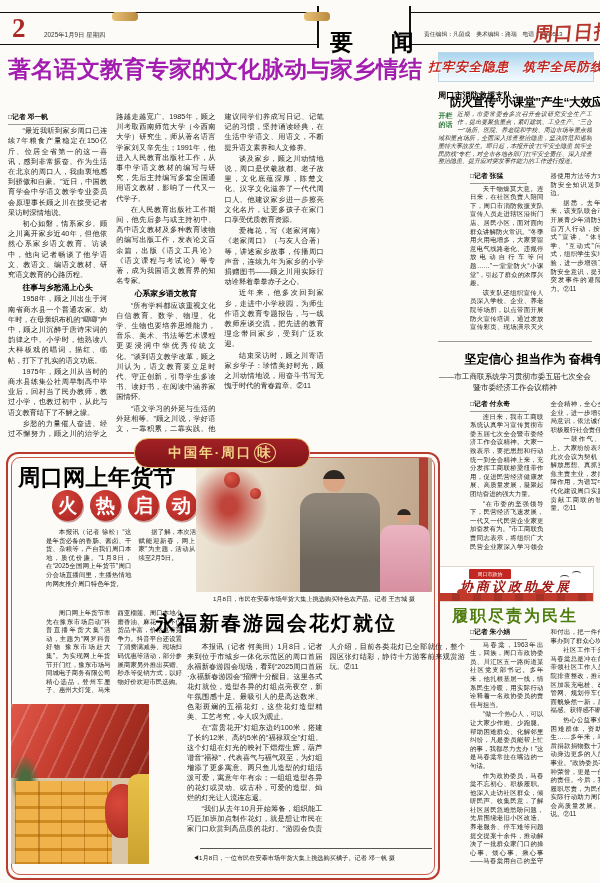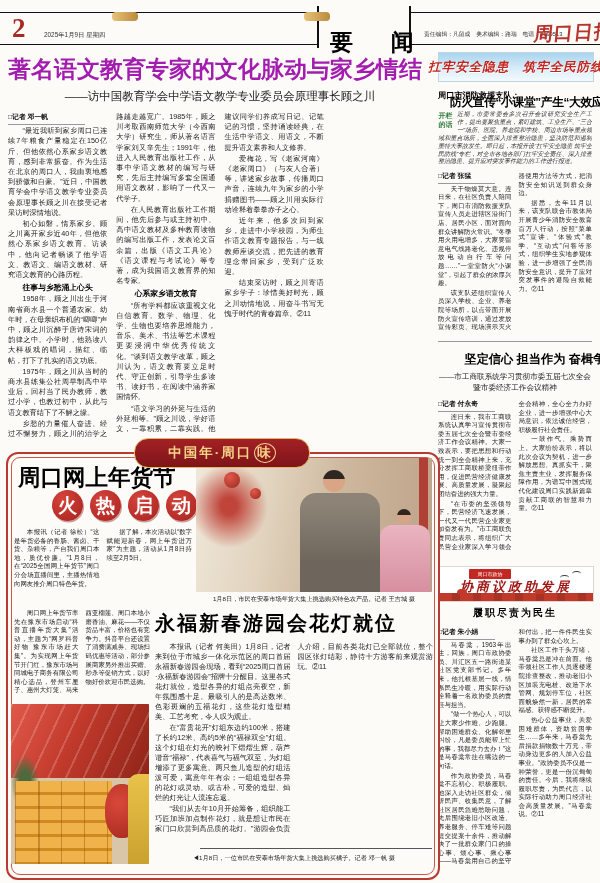--- a/index.html
+++ b/index.html
@@ -2,21 +2,21 @@
 <html><head>
 <meta charset="utf-8">
 <style>
   html,body{margin:0;padding:0;background:#e8e5de;}
   .page{position:relative;width:600px;height:883px;background:#fcfbf7;overflow:hidden;
         font-family:"Liberation Sans",sans-serif;color:#1a1a1a;}
   .abs{position:absolute;}
   p{margin:0;text-indent:2em;}
   .body-text{text-align:justify;color:#222;}
   .body-text p{margin-bottom:1px;}
-  .cols-2{column-count:2;column-gap:7px;column-fill:auto;overflow:hidden;}
+  .cols-2{column-count:2;column-gap:7px;column-fill:auto;overflow:hidden;margin-left:32px;}
   .cols-4{column-count:4;column-gap:9px;column-fill:auto;overflow:hidden;}
   .hairline{background:#111;}
   .byline{font-size:6.8px;font-weight:bold;text-indent:0;border-bottom:0.6px solid #999;
           padding-bottom:2px;margin-bottom:3px;width:78%;color:#111;}
   .subhead{text-align:center;font-weight:bold;font-size:7.8px;text-indent:0;margin:3px 0;color:#000;}
   .caption{font-size:6.2px;color:#222;text-align:center;}
   
   .pageno{font-size:27px;font-weight:900;color:#a92a25;font-family:"Liberation Serif",serif;}
   .date{font-size:6.4px;color:#333;white-space:nowrap;}
   .section-title{font-size:23px;font-weight:900;letter-spacing:16px;white-space:nowrap;
@@ -45,21 +45,21 @@
   .banner2{background:#fff;border:0.5px solid #e0d8cf;overflow:hidden;}
   .b2-flag{position:absolute;left:30px;top:2px;width:42px;height:10px;background:#c22821;
            color:#fff;font-size:5px;line-height:10px;text-align:center;border-radius:1px;}
   .b2-title{position:absolute;left:0;top:11px;width:100%;text-align:center;font-size:13px;
             font-weight:900;font-style:italic;color:#9e1613;letter-spacing:3px;
             font-family:"Liberation Serif",serif;}
   .b2-skyline{position:absolute;bottom:0;left:0;right:0;height:8px;
               background:repeating-linear-gradient(90deg,#c0392b 0 13px,#a93226 13px 21px);}
   .b2-bump{position:absolute;bottom:7px;width:10px;height:5px;background:#c0392b;border-radius:4px 4px 0 0;}
   .bird{position:absolute;width:9px;height:5px;border-top:1.3px solid #3a3a3a;border-radius:50%;}
-  .hl4{font-size:10px;font-weight:900;text-align:center;width:100%;letter-spacing:2px;color:#000000;}
+  .hl4{font-size:16px;font-weight:900;text-align:center;width:100%;letter-spacing:2px;color:#4d7c0f;}
   
   .redbox{border:2px solid #b93b2f;border-radius:12px;}
   .redbox-inner{position:absolute;inset:3px;border:0.8px solid #c9584b;border-radius:9px;}
   .ribbon{background:linear-gradient(180deg,#a32125,#7e1418);border:1.2px solid #e3b766;
           border-radius:14px;display:flex;align-items:center;justify-content:center;z-index:5;}
   .ribbon .txt{color:#f5d488;font-size:13.5px;font-weight:900;letter-spacing:2px;white-space:nowrap;}
   .ribbon .circ{display:inline-block;border:1px solid #f5d488;border-radius:50%;
                 padding:0 2px;margin-left:2px;}
   .ribbon-wing{position:absolute;top:12px;height:9px;width:26px;background:linear-gradient(90deg,#e9c27a,#b98a3c);z-index:4;border-radius:4px;}
   .goods-hl{font-size:22.5px;font-weight:900;white-space:nowrap;color:#000;}
@@ -107,33 +107,33 @@
   <div class="abs hairline" style="left:410px;top:44px;width:190px;height:1px;"></div>
   <div class="abs vbar" style="left:317px;top:6px;width:1.6px;height:42px;"></div>
   <div class="abs vbar" style="left:409px;top:6px;width:1.6px;height:42px;"></div>
   <div class="abs pageno" style="left:12px;top:13px;">2</div>
   <div class="abs date" style="left:44px;top:31px;">2025年1月9日 星期四</div>
   <div class="abs section-title" style="left:330px;top:15px;margin-top:12px;">要 闻</div>
   <div class="abs editors" style="left:424px;top:30px;">责任编辑：凡留成　美术编辑：路瑞　电话：8199513</div>
   <div class="abs masthead" style="left:534px;top:20px;">周口日报</div>
 
   <div class="abs main-hl" style="left:8px;top:54px;width:424px;">著名语文教育专家的文化脉动与家乡情结</div>
-  <div class="abs main-sub" style="left:8px;top:89px;width:424px;">——访中国教育学会中学语文教学专业委员会原理事长顾之川</div>
   <div class="abs body-text main-body cols-4" style="left:8px;top:112px;width:424px;height:330px;">
     <p class="byline">□记者 邓一帆</p>
-    <p>“最近我听到家乡周口已连续7年粮食产量稳定在150亿斤、但他依然心系家乡语文教育，感到非常振奋。作为生活在北京的周口人，我由衷地感到骄傲和自豪。”近日，中国教育学会中学语文教学专业委员会原理事长顾之川在接受记者采访时深情地说。</p>
+    <p>“最近我听到家乡周口已连续7年粮食产量稳定在150亿斤、位居全省第一的这一喜讯，感到非常振奋。作为生活在北京的周口人，我由衷地感到骄傲和自豪。”近日，中国教育学会中学语文教学专业委员会原理事长顾之川在接受记者采访时深情地说。</p>
     <p>初心如磐，情系家乡。顾之川离开家乡近40年，但他依然心系家乡语文教育。访谈中，他向记者畅谈了他学语文、教语文、编语文教材、研究语文教育的心路历程。</p>
     <p class="subhead">往事与乡愁涌上心头</p>
     <p>1958年，顾之川出生于河南省商水县一个普通农家。幼年时，在母亲织布机的“唧唧”声中，顾之川沉醉于唐诗宋词的韵律之中。小学时，他熟读八大样板戏的唱词，描红、临帖，打下了扎实的语文功底。</p>
     <p>1975年，顾之川从当时的商水县练集公社周早制高中毕业后，回村当了民办教师，教过小学，也教过初中，从此与语文教育结下了不解之缘。</p>
     <p>乡愁的力量催人奋进。经过不懈努力，顾之川的治学之路越走越宽广。1985年，顾之川考取西南师范大学（今西南大学）研究生，师从著名语言学家刘又辛先生；1991年，他进入人民教育出版社工作，从事中学语文教材的编写与研究，先后主持编写多套全国通用语文教材，影响了一代又一代学子。</p>
     <p>在人民教育出版社工作期间，他先后参与或主持初中、高中语文教材及多种教育读物的编写出版工作，发表论文百余篇，出版《语文工具论》《语文课程与考试论》等专著，成为我国语文教育界的知名专家。</p>
     <p class="subhead">心系家乡语文教育</p>
     <p>“所有学科都应该重视文化自信教育。数学、物理、化学、生物也要培养思维能力，音乐、美术、书法等艺术课程更要浸润中华优秀传统文化。”谈到语文教学改革，顾之川认为，语文教育要立足时代、守正创新，引导学生多读书、读好书，在阅读中涵养家国情怀。</p>
     <p>“语文学习的外延与生活的外延相等。”顾之川说，学好语文，一靠积累，二靠实践。他建议同学们养成写日记、记笔记的习惯，坚持诵读经典，在生活中学语文、用语文，不断提升语文素养和人文修养。</p>
+    <p>谈及家乡，顾之川动情地说，周口是伏羲故都、老子故里，文化底蕴深厚，陈楚文化、汉字文化滋养了一代代周口人。他建议家乡进一步擦亮文化名片，让更多孩子在家门口享受优质教育资源。</p>
     <p>爱梅花，写《老家河南》《老家周口》（与友人合著）等，讲述家乡故事，传播周口声音，连续九年为家乡的小学捐赠图书——顾之川用实际行动诠释着拳拳赤子之心。</p>
     <p>近年来，他多次回到家乡，走进中小学校园，为师生作语文教育专题报告，与一线教师座谈交流，把先进的教育理念带回家乡，受到广泛欢迎。</p>
     <p>结束采访时，顾之川寄语家乡学子：珍惜美好时光，顾之川动情地说，用奋斗书写无愧于时代的青春篇章。②11</p>
   </div>
 
   <div class="abs banner1" style="left:438px;top:52px;width:154px;height:28px;">
     <span>扛牢安全隐患　筑牢全民防线</span>
   </div>
   <div class="abs kicker" style="left:438px;top:90px;">周口市消防救援支队：</div>
   <div class="abs hl2" style="left:450px;top:95px;">防火宣传“小课堂”产生“大效应”</div>

